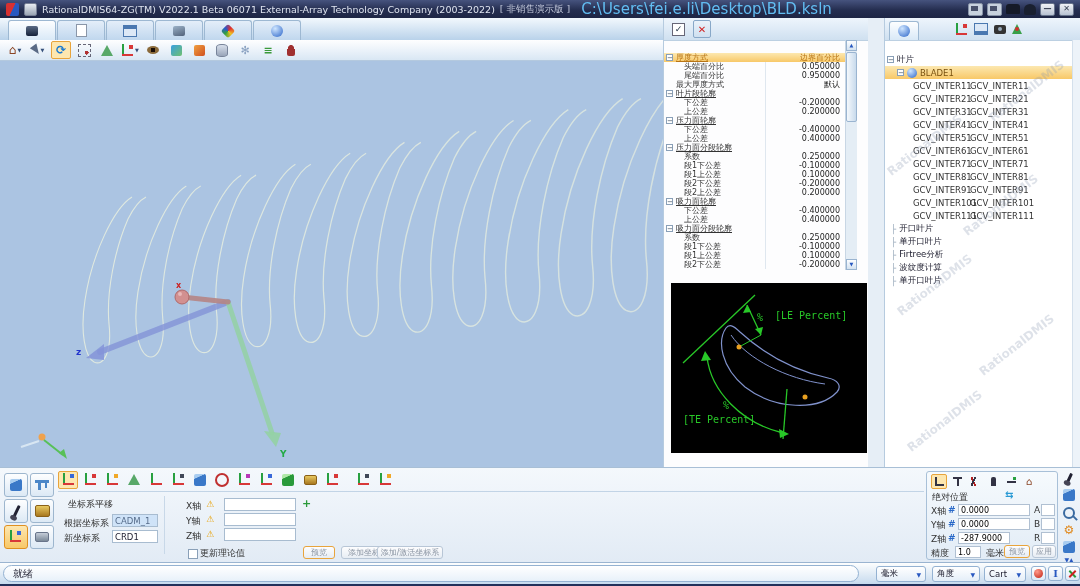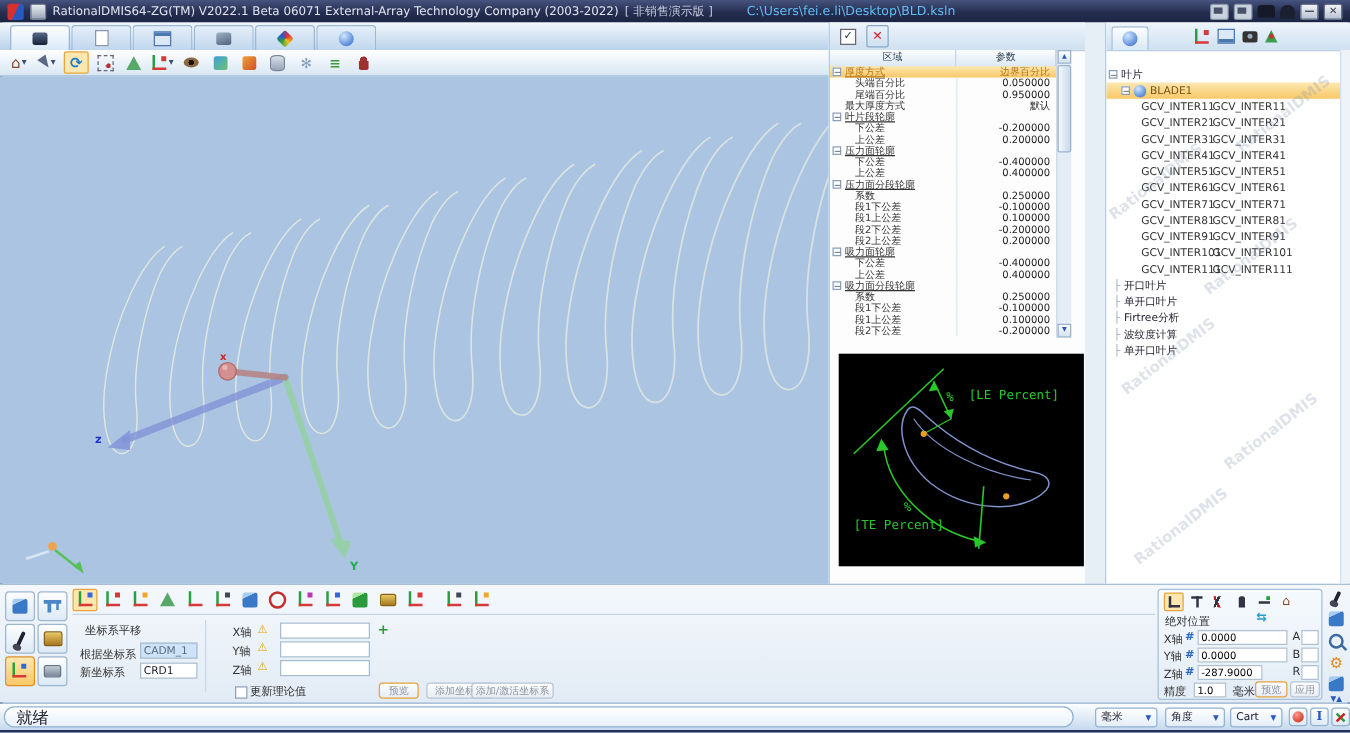--- a/index.html
+++ b/index.html
@@ -3,21 +3,21 @@
 <meta charset="utf-8">
 <style>
 html,body{margin:0;padding:0;background:#9ab0cc;}
 #root{position:relative;width:1080px;height:586px;background:#dde8f4;font-family:"DejaVu Sans","Liberation Sans",sans-serif;font-size:9px;color:#223;overflow:hidden;box-shadow:inset 0 0 0 2px #22305a;}
 
 .titlebar{position:absolute;left:0;top:0;width:1080px;height:18px;background:linear-gradient(#46537e,#252e50 55%,#1d2544);display:flex;align-items:center;gap:5px;padding:0 6px;box-sizing:border-box;}
 .logo{width:13px;height:13px;border-radius:2px;background:linear-gradient(115deg,#d83030 48%,#2858c0 52%);flex:0 0 auto;}
 .gico{width:11px;height:11px;border-radius:2px;border:1px solid #788096;background:linear-gradient(#e8ecf2,#9aa4b4);flex:0 0 auto;}
 .t-app{color:#dfe4f0;font-size:9.5px;white-space:nowrap;}
 .t-ed{color:#c2c8da;font-size:9.5px;}
-.t-path{color:#62bdf2;font-size:10px;margin-left:22px;}
+.t-path{color:#62bdf2;font-size:15px;margin-left:6px;}
 .t-right{margin-left:auto;display:flex;align-items:center;gap:4px;}
 .mico{width:13px;height:11px;border:1px solid #8894a8;border-radius:2px;background:linear-gradient(#48506a,#48506a) 2px 2px/7px 5px no-repeat,#c8d2de;}
 .hat{width:14px;height:10px;background:#151a28;border-radius:3px 3px 1px 1px;}
 .bell{width:12px;height:11px;background:#1a2030;border-radius:50% 50% 2px 2px;}
 .wbt{width:13px;height:11px;border:1px solid #68748c;border-radius:2px;background:linear-gradient(#f0f2f6,#b8c2d2);color:#3a4254;font-size:8px;line-height:9px;text-align:center;font-weight:bold;}
 
 .tabstrip{position:absolute;left:0;top:18px;width:663px;height:22px;background:linear-gradient(#f2f8fd,#b9d2ea);display:flex;align-items:flex-end;padding-left:8px;box-sizing:border-box;gap:1px;}
 .tab{width:46px;height:19px;border:1px solid #9db8d2;border-bottom:none;border-radius:3px 3px 0 0;background:linear-gradient(#e4eef9,#c0d7ee);display:flex;align-items:center;justify-content:center;}
 .tab.active{background:linear-gradient(#fdfeff,#d9e9f7);}
 .ti-meas{width:12px;height:10px;border-radius:2px;background:linear-gradient(#5a6a84,#16223a);}
@@ -127,21 +127,21 @@
 .minp{font-family:inherit;font-size:8px;height:12px;border:1px solid #b0c0d2;background:#fff;box-sizing:border-box;padding:0 2px;}
 .swap{color:#2a9ad4;font-size:10px;font-weight:bold;}
 
 .rstrip{position:absolute;left:1058px;top:0;width:22px;height:95px;display:flex;flex-direction:column;align-items:center;gap:3px;padding-top:3px;box-sizing:border-box;}
 .mag{width:8px;height:8px;border:2px solid #3a6aa0;border-radius:50%;position:relative;}
 .mag::after{content:"";position:absolute;width:6px;height:2px;background:#3a6aa0;transform:rotate(45deg);right:-5px;bottom:-2px;}
 .g-gear{color:#e08a20;font-size:12px;line-height:12px;}
 .udarr{color:#2858c0;font-size:6px;line-height:6px;}
 
 .statusbar{position:absolute;left:0;top:562px;width:1080px;height:22px;background:linear-gradient(#fdfefe,#c6daee);border-top:1px solid #9ab4d0;box-sizing:border-box;}
-.pill{position:absolute;left:3px;top:2px;width:856px;height:17px;background:linear-gradient(#ffffff,#e8f1fa);border:1px solid #94b2d2;border-radius:9px;display:flex;align-items:center;padding-left:9px;box-sizing:border-box;font-size:13px;color:#223;}
+.pill{position:absolute;left:3px;top:2px;width:856px;height:17px;background:linear-gradient(#ffffff,#e8f1fa);border:1px solid #94b2d2;border-radius:9px;display:flex;align-items:center;padding-left:9px;box-sizing:border-box;font-size:10px;color:#223;}
 .combo{position:absolute;top:3px;height:16px;background:linear-gradient(#ffffff,#e4eef8);border:1px solid #94b2d2;border-radius:3px;font-size:8.5px;color:#223;display:flex;align-items:center;padding:0 4px;box-sizing:border-box;}
 .combo .cc{margin-left:auto;color:#2858c0;font-size:6px;}
 .sbtn{position:absolute;top:3px;width:15px;height:15px;border:1px solid #94b2d2;border-radius:3px;background:linear-gradient(#fff,#dde9f5);display:flex;align-items:center;justify-content:center;box-sizing:border-box;}
 .ball{width:9px;height:9px;border-radius:50%;background:radial-gradient(circle at 35% 30%,#ff9a8a,#c02010);}
 .iglyph{color:#2858c0;font-family:"DejaVu Serif","Liberation Serif",serif;font-weight:bold;font-size:10px;}
 .cut{position:relative;width:11px;height:11px;}
 .cut::before,.cut::after{content:"";position:absolute;left:1px;top:4.5px;width:9px;height:2px;}
 .cut::before{background:#2a9a3a;transform:rotate(45deg);}
 .cut::after{background:#d02020;transform:rotate(-45deg);}
 .bedge{position:absolute;left:0;top:584px;width:1080px;height:2px;background:#22305a;}
@@ -265,24 +265,20 @@
     </svg>
     <span class="vlab" style="left:76px;top:286px;color:#2233cc;">z</span>
     <span class="vlab" style="left:280px;top:388px;color:#22aa44;">Y</span>
     <span class="vlab" style="left:176px;top:220px;color:#cc2222;font-size:8px;">x</span>
   </div>
 
   <div class="parampanel">
     <div class="p-top">
       <span class="chk">✓</span>
       <span class="xbtn">✕</span>
-    </div>
-    <div class="p-hdr">
-      <span style="width:101px;">区域</span>
-      <span style="flex:1;">参数</span>
     </div>
     <div class="prows">
 
     <div class="prow group sel">
           <span class="pl">厚度方式</span>
           <span class="pv">边界百分比</span>
         </div>
         <div class="prow child">
           <span class="pl">头端百分比</span>
           <span class="pv">0.050000</span>

